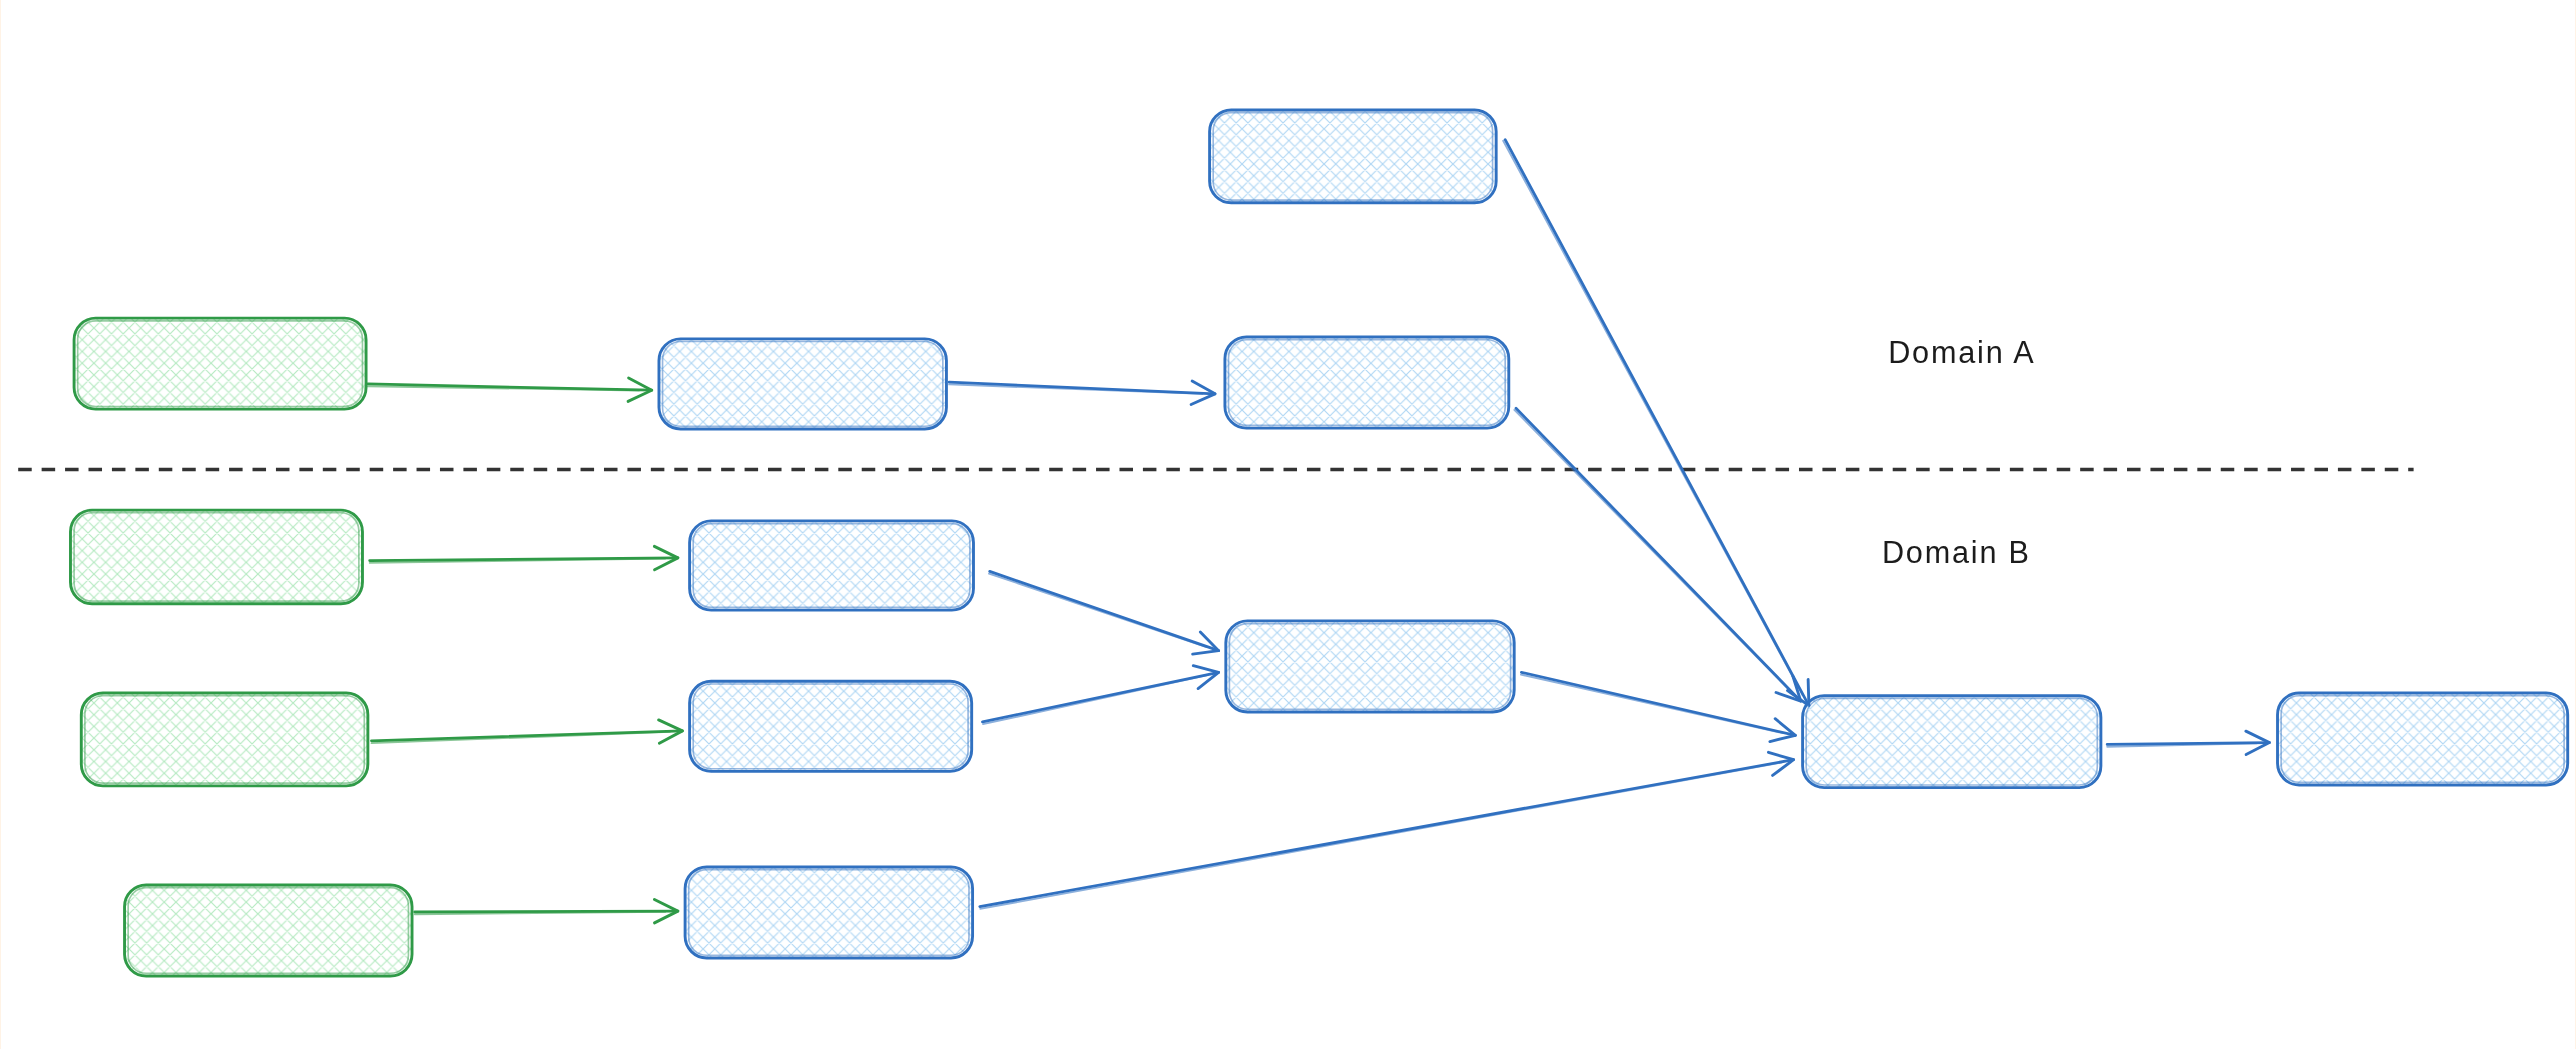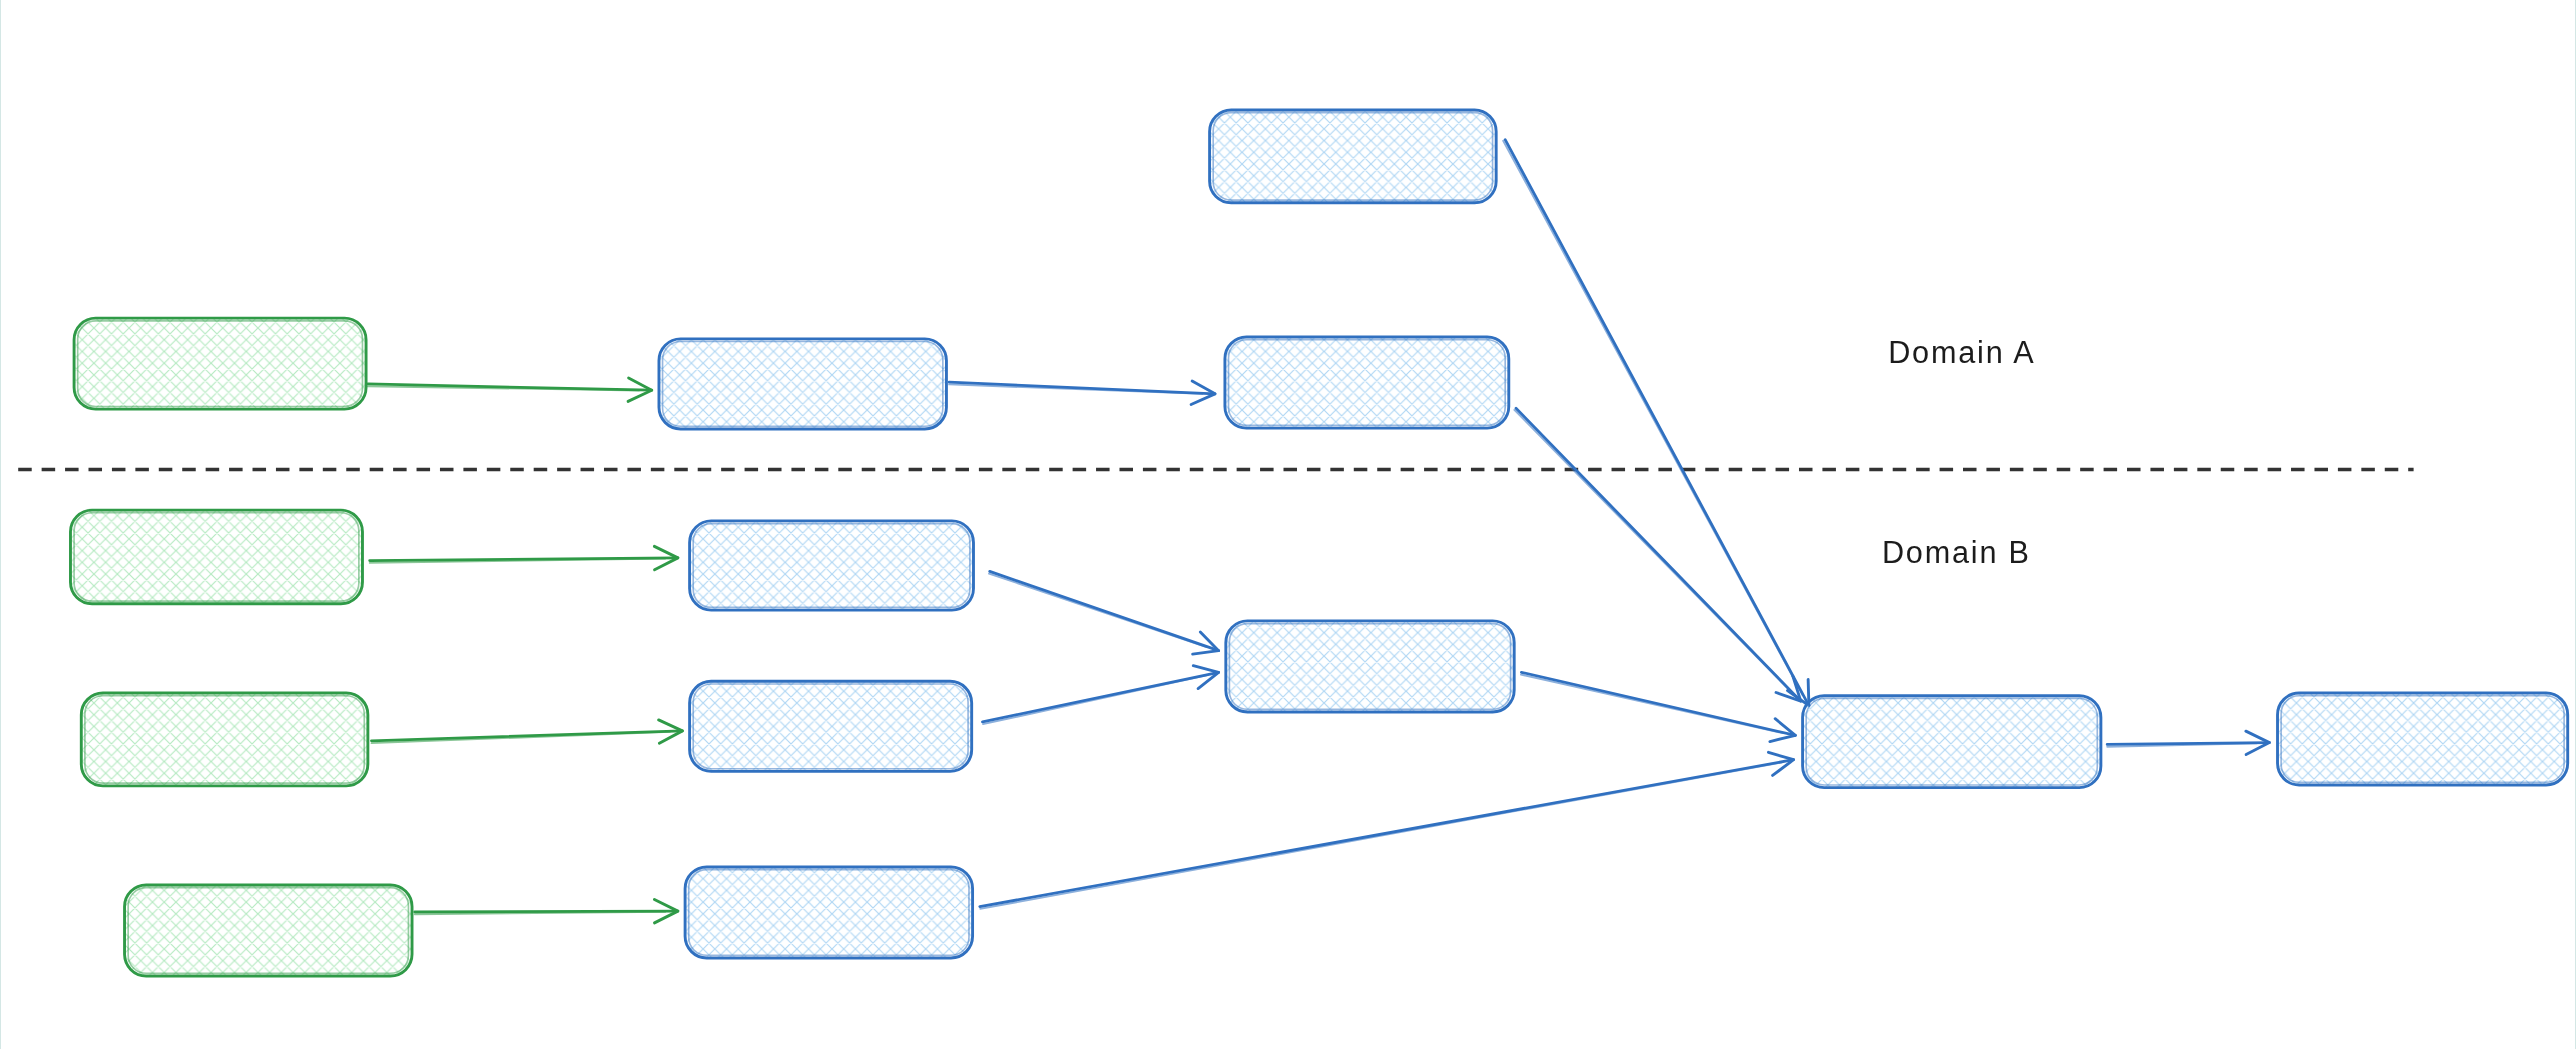--- a/index.html
+++ b/index.html
@@ -4,21 +4,21 @@
 <style>
   html, body {
     margin: 0;
     padding: 0;
     background: #ffffff;
   }
   .canvas {
     position: relative;
     width: 2576px;
     height: 1049px;
-    background: #0f766e;
+    background: #fdba74;
     overflow: hidden;
   }
   svg.diagram {
     display: block;
     width: 2576px;
     height: 1049px;
   }
   svg.diagram text {
     font-family: "Liberation Sans", sans-serif;
     letter-spacing: 2px;

